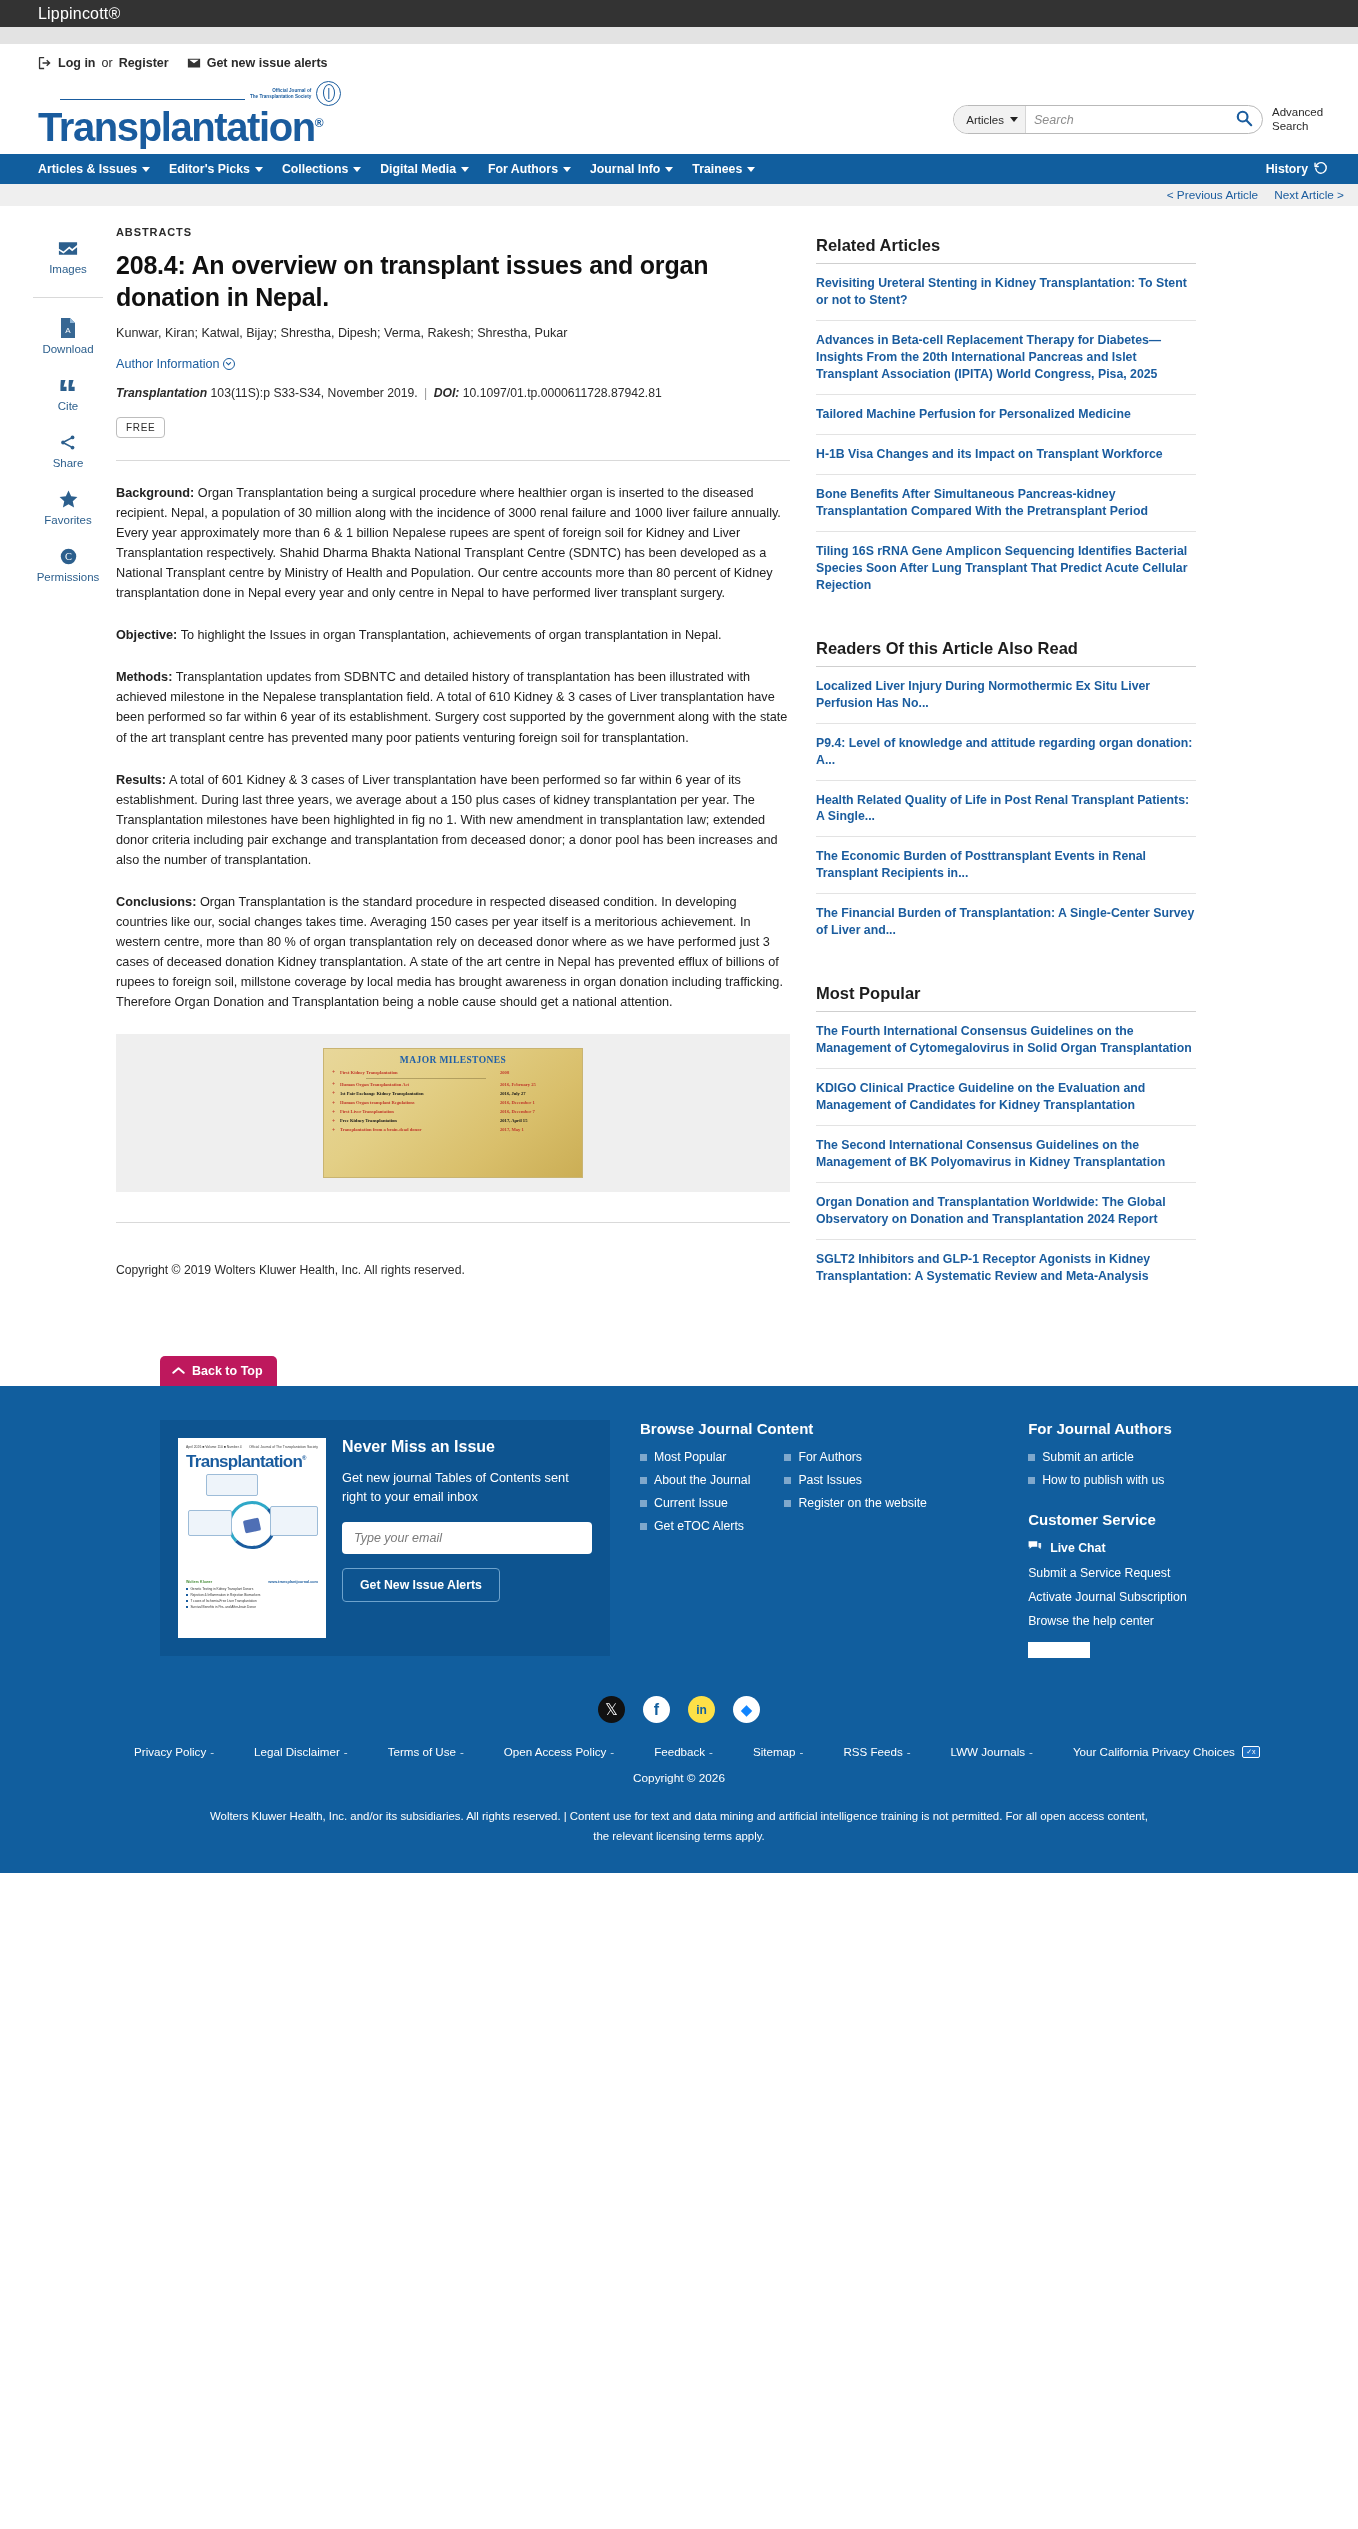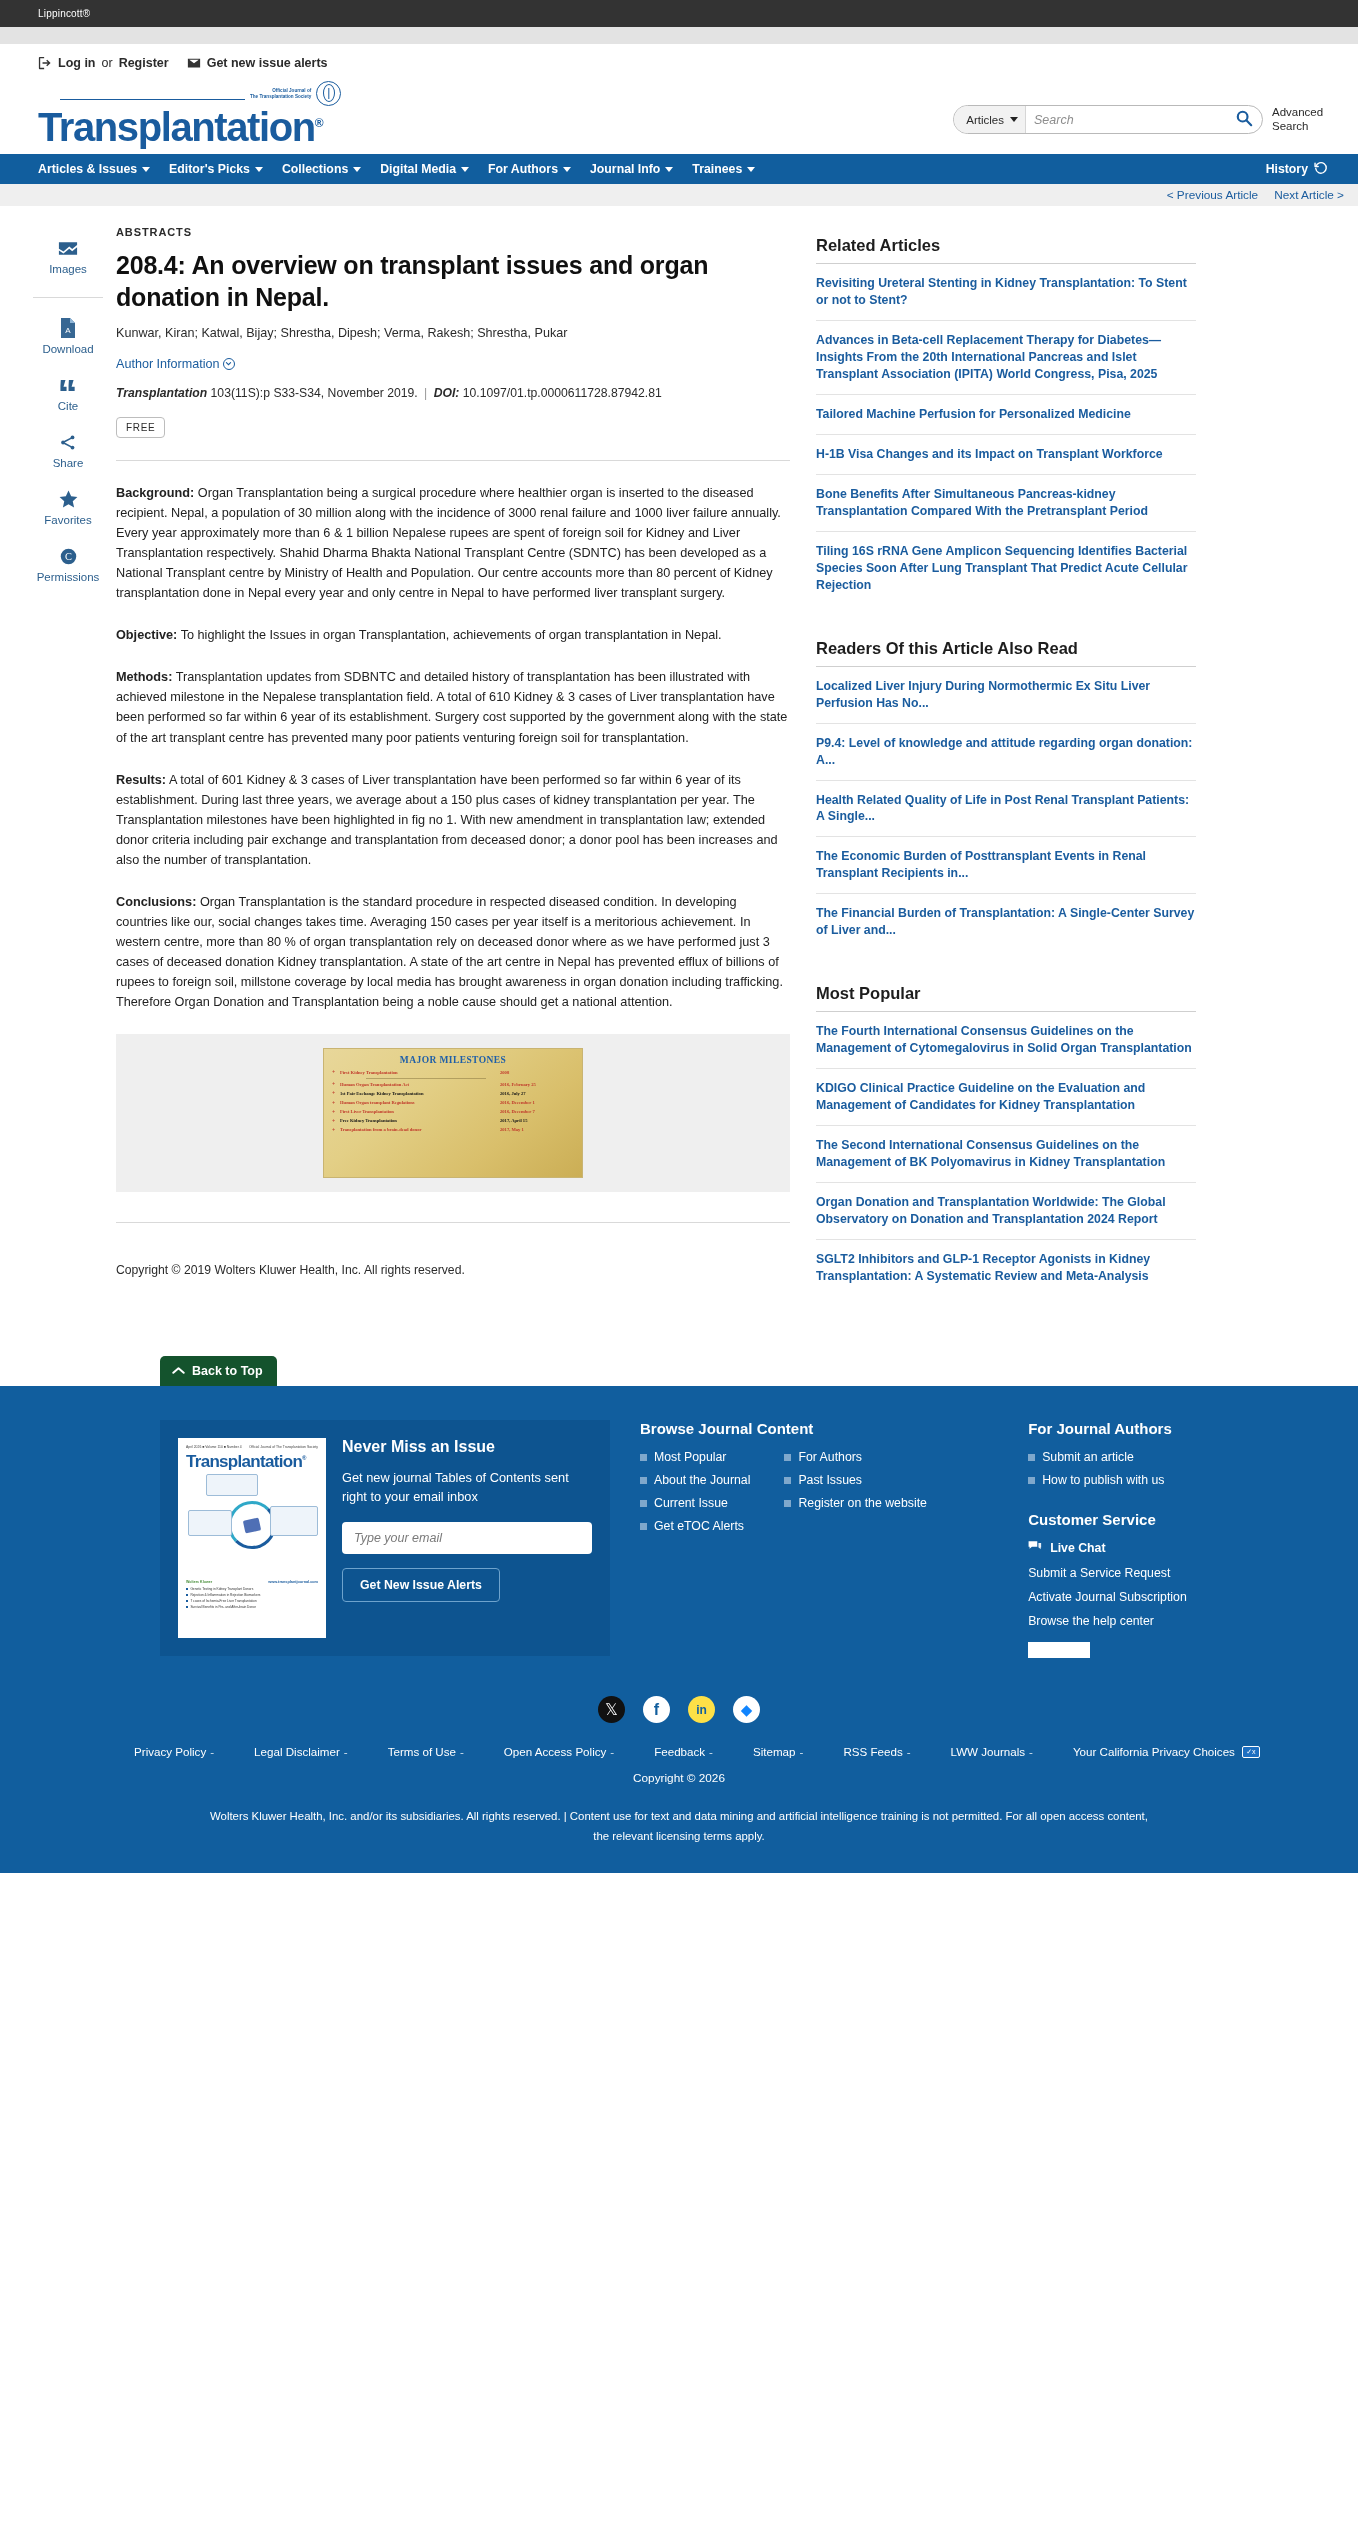--- a/index.html
+++ b/index.html
@@ -14,21 +14,21 @@
   
   .lippincott-bar {
     height: 27px;
     background: #333333;
     display: flex;
     align-items: center;
     padding-left: 38px;
   }
   .lippincott-bar .brand {
     color: #ffffff;
-    font-size: 10px;
+    font-size: 16px;
     letter-spacing: .2px;
   }
   .grey-strip { height: 17px; background: #e3e3e3; }
 
   
   .util-row {
     display: flex;
     align-items: flex-end;
     gap: 18px;
     padding: 12px 0 0 38px;
@@ -271,21 +271,21 @@
     color: #1a5c9e; text-decoration: none; cursor: pointer;
     padding: 11px 0 11px 0;
     border-bottom: 1px solid #e3e3e3;
   }
   .side-link:last-child { border-bottom: none; }
 
   
   .btt-row { padding: 26px 0 0 160px; }
   .btt {
     display: inline-flex; align-items: center; gap: 7px;
-    background: #14532d; color: #fff;
+    background: #be185d; color: #fff;
     font-size: 12.5px; font-weight: 700;
     padding: 8px 14px 8px 12px;
     border-radius: 5px 5px 0 0;
     cursor: pointer;
   }
 
   
   footer { background: #115E9E; color: #fff; padding: 34px 0 26px; }
   .footer-grid {
     display: flex;

